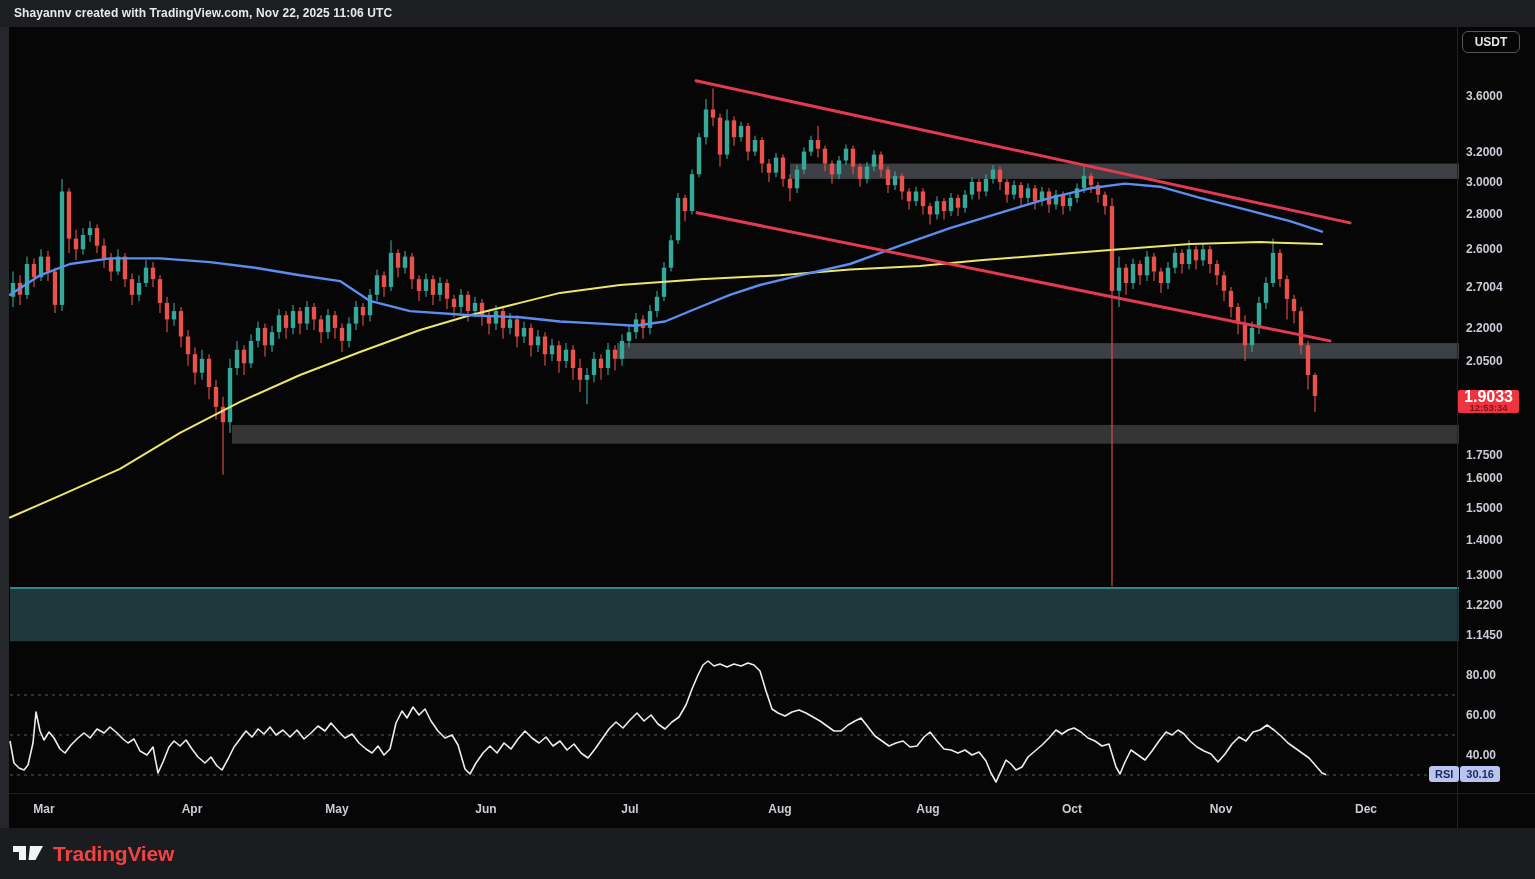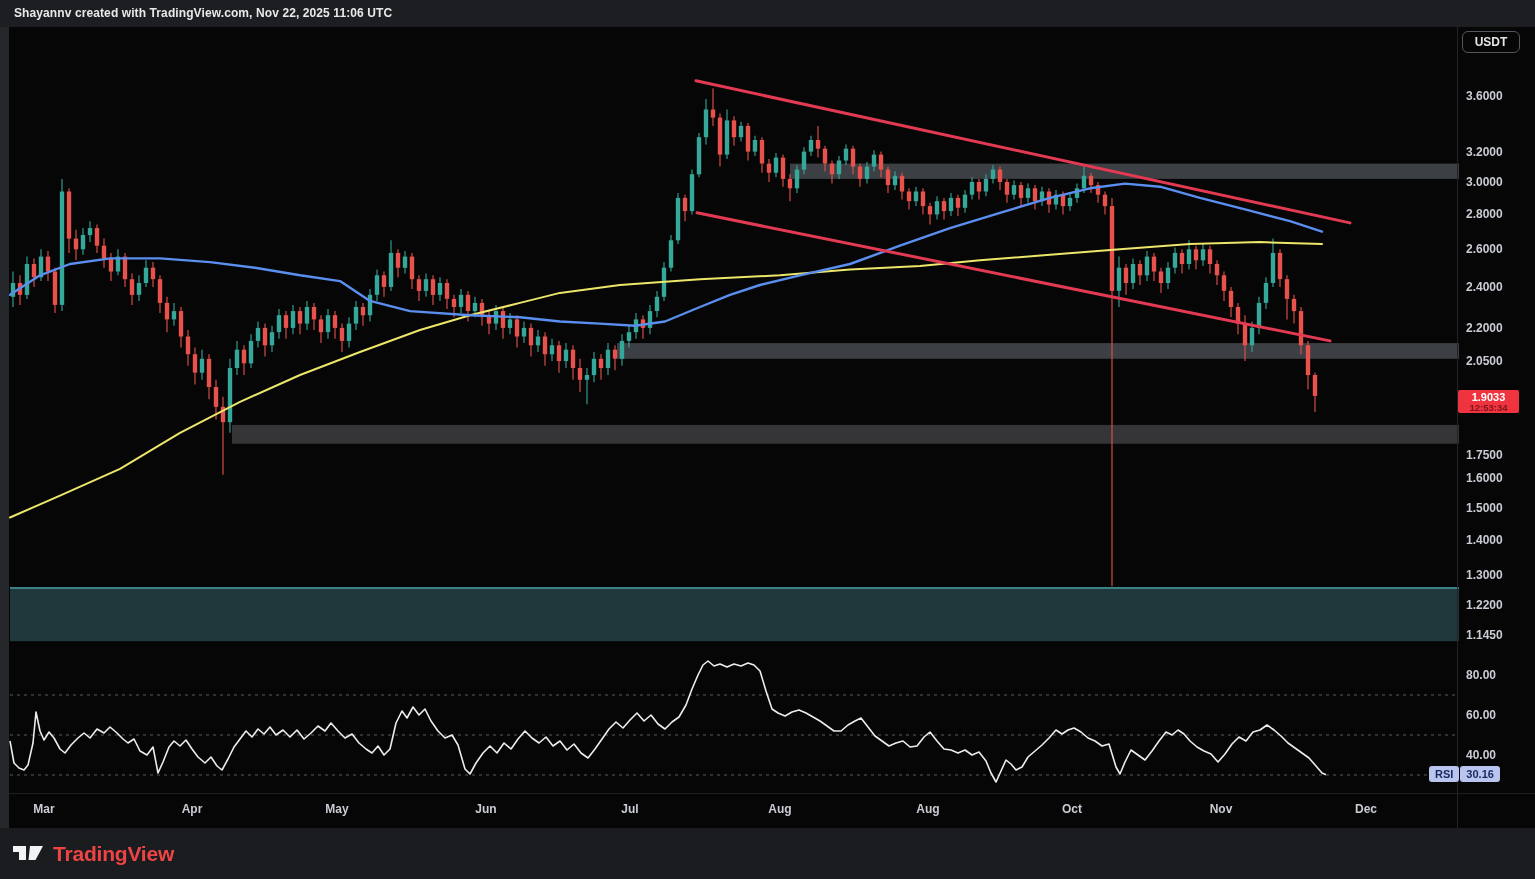--- a/index.html
+++ b/index.html
@@ -13,21 +13,21 @@
   #time-divider{left:9px;top:793px;width:1526px;height:1px;background:#1e1f23;z-index:5;}
   #bottombar{left:0;top:828px;width:1535px;height:51px;background:#1b1c20;z-index:6;display:flex;align-items:center;}
   #logo{display:flex;align-items:center;margin-left:13px;gap:9px;}
   #logo-text{font-size:21px;font-weight:700;color:#ef4444;letter-spacing:-.2px;}
   #usdt-badge{left:1462px;top:31px;width:56px;height:20px;border:1px solid #54575e;border-radius:6px;
     color:#e4e5e8;font-size:12px;font-weight:600;display:flex;align-items:center;justify-content:center;z-index:7;}
   .ptick{position:absolute;left:1466px;font-size:12px;font-weight:600;color:#c9ccd4;height:16px;line-height:16px;z-index:6;}
   .mtick{position:absolute;top:801px;font-size:12px;font-weight:600;color:#c9ccd4;height:16px;line-height:16px;transform:translateX(-50%);z-index:6;}
   #price-badge{left:1458px;top:390px;width:61px;height:23px;background:#ef333f;border-radius:2px;
     display:flex;flex-direction:column;align-items:center;justify-content:center;z-index:7;}
-  #price-badge .p{font-size:11px;font-weight:700;color:#fff;line-height:12px;}
+  #price-badge .p{font-size:16px;font-weight:700;color:#fff;line-height:12px;}
   #price-badge .cd{font-size:9.5px;font-weight:600;color:#7c161d;line-height:10px;}
   #rsi-badge{left:1429px;top:766px;height:16px;display:flex;gap:1px;z-index:7;}
   #rsi-badge span{background:#b9c5ee;color:#16295e;font-size:11px;font-weight:700;
     display:flex;align-items:center;padding:0 6px;border-radius:3px;line-height:16px;}
   #cv{left:0;top:0;z-index:3;}
 </style>
 </head>
 <body>
 
 <div id="screen">
@@ -451,21 +451,21 @@
   <div id="time-divider" class="abs"></div>
 
   <div id="usdt-badge" class="abs">USDT</div>
 
   <div id="price-ticks">
       <div class="ptick" style="top: 88px;">3.6000</div>
       <div class="ptick" style="top: 144px;">3.2000</div>
       <div class="ptick" style="top: 174px;">3.0000</div>
       <div class="ptick" style="top: 206px;">2.8000</div>
       <div class="ptick" style="top: 241px;">2.6000</div>
-      <div class="ptick" style="top: 279px;">2.4000</div>
+      <div class="ptick" style="top: 279px;">2.7004</div>
       <div class="ptick" style="top: 320px;">2.2000</div>
       <div class="ptick" style="top: 353px;">2.0500</div>
       <div class="ptick" style="top: 427px; margin-top: 20px;">1.7500</div>
       <div class="ptick" style="top: 470px;">1.6000</div>
       <div class="ptick" style="top: 500px;">1.5000</div>
       <div class="ptick" style="top: 532px;">1.4000</div>
       <div class="ptick" style="top: 567px;">1.3000</div>
       <div class="ptick" style="top: 597px;">1.2200</div>
       <div class="ptick" style="top: 627px;">1.1450</div>
     </div>

